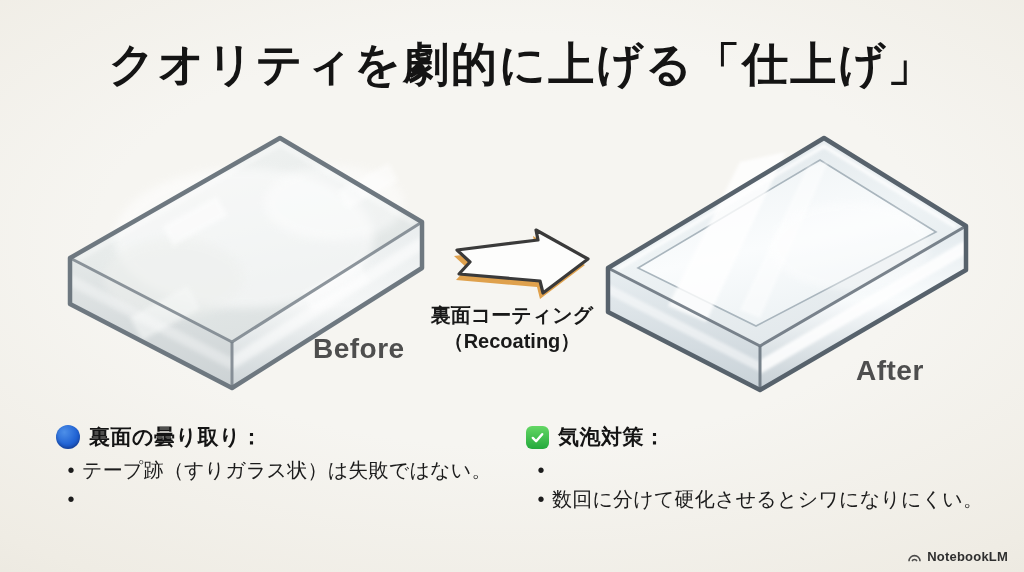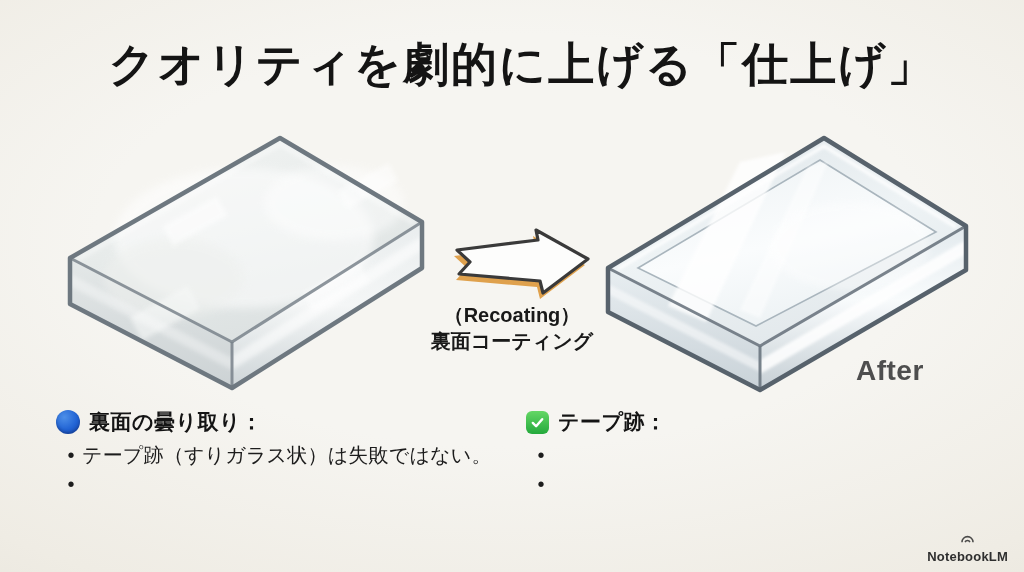--- a/index.html
+++ b/index.html
@@ -34,21 +34,21 @@
 
   .arrow-wrap { position:absolute; left:442px; top:228px; width:152px; height:78px; }
   .arrow-wrap svg { width:100%; height:100%; display:block; }
 
   .arrow-caption {
     position:absolute; left:412px; top:302px; width:200px;
     text-align:center; font-weight:700; color:#191919;
     font-size:20px; line-height:26px;
   }
 
-  .panel { position:absolute; top:408px; }
+  .panel { position:absolute; top:423px; }
   .panel-left  { left:56px;  width:462px; }
   .panel-right { left:526px; width:486px; }
 
   .panel-head { display:flex; align-items:center; gap:9px; margin-bottom:5px; }
   .panel-head .head-text { font-size:21px; font-weight:700; color:#141414; letter-spacing:0.5px; }
 
   .icon-blue-circle {
     width:24px; height:24px; border-radius:50%; flex:0 0 auto;
     background: radial-gradient(circle at 35% 30%, #4d8fe8 0%, #2163d4 55%, #1747ad 100%);
     box-shadow: inset 0 -2px 3px rgba(0,0,30,.25);
@@ -65,21 +65,21 @@
     display:flex; align-items:flex-start;
     font-size:20px; font-weight:500; color:#1c1c1c;
     line-height:29px; letter-spacing:0.2px;
   }
   ul.bullets li .dot { width:22px; flex:0 0 auto; text-align:center; font-size:20px; }
   ul.bullets li .btext { white-space:pre-line;text-align:center; }
 
   .watermark {
     position:absolute; right:16px; bottom:8px;
     display:flex; align-items:center; gap:5px;
-    color:#2f2f2f; font-size:13px; font-weight:700; letter-spacing:0.2px;flex-direction:column;
+    color:#2f2f2f; font-size:13px; font-weight:700; letter-spacing:0.2px;
   }
   .watermark svg { width:15px; height:12px; display:block; opacity:.85; }
 </style>
 </head>
 <body>
 
 <div class="slide">
 
   <div class="title">クオリティを劇的に上げる「仕上げ」</div>
 
@@ -176,31 +176,32 @@
       <polygon points="18,158 170,236 170,246 18,168" fill="#ffffff" opacity="0.5" filter="url(#aBlur2)"></polygon>
 
       <polyline points="28,143 234,20 366,101" fill="none" stroke="#ffffff" stroke-width="3.5" opacity="0.85" filter="url(#aBlur2)"></polyline>
 
       <polyline points="18,142 170,220 376,100" fill="none" stroke="#6b7680" stroke-width="3" stroke-linejoin="round" opacity="0.9"></polyline>
       <line x1="170" y1="220" x2="170" y2="264" stroke="#6b7680" stroke-width="3" opacity="0.9"></line>
       <polygon points="18,142 234,12 376,100 376,144 170,264 18,186" fill="none" stroke="#57626c" stroke-width="4.5" stroke-linejoin="round"></polygon>
     </svg>
   </div>
 
+  <div class="stage-label label-before">Before</div>
   <div class="stage-label label-after">After</div>
 
   <div class="arrow-wrap">
     <svg viewBox="0 0 152 78" xmlns="http://www.w3.org/2000/svg">
       <path d="M15,22 L96,12 L94,2 L146,31 L101,65 L98,53 L17,46 L28,34 Z" transform="translate(-3,6)" fill="#dfa14d"></path>
       <path d="M15,22 L96,12 L94,2 L146,31 L101,65 L98,53 L17,46 L28,34 Z" fill="#fdfdfc" stroke="#3a3a3a" stroke-width="3.2" stroke-linejoin="round"></path>
     </svg>
   </div>
   <div class="arrow-caption">
+    <div>裏面コーティング</div>
     <div>（Recoating）</div>
-    <div>裏面コーティング</div>
   </div>
 
   <div class="panel panel-left">
     <div class="panel-head">
       <span class="icon-blue-circle"></span>
       <span class="head-text">裏面の曇り取り：</span>
     </div>
     <ul class="bullets">
       <li>
         <span class="dot">•</span>
@@ -212,28 +213,29 @@
     </ul>
   </div>
 
   <div class="panel panel-right">
     <div class="panel-head">
       <span class="icon-green-check">
         <svg viewBox="0 0 16 16">
             <path d="M3,8.5 L6.5,12 L13,4.5" fill="none" stroke="#ffffff" stroke-width="2.6" stroke-linecap="round" stroke-linejoin="round"></path>
           </svg>
       </span>
-      <span class="head-text">テープ跡：</span>
+      <span class="head-text">気泡対策：</span>
     </div>
     <ul class="bullets">
       <li>
         <span class="dot">•</span>
       </li>
       <li>
         <span class="dot">•</span>
+        <span class="btext">数回に分けて硬化させるとシワになりにくい。</span>
       </li>
     </ul>
   </div>
 
   <div class="watermark">
     <svg viewBox="0 0 16 13">
       <path d="M2,11 A6,6 0 0 1 14,11" fill="none" stroke="#2f2f2f" stroke-width="1.7"></path>
       <path d="M5.4,11 A2.8,2.8 0 0 1 10.6,11" fill="none" stroke="#2f2f2f" stroke-width="1.7"></path>
     </svg>
     <span>NotebookLM</span>

